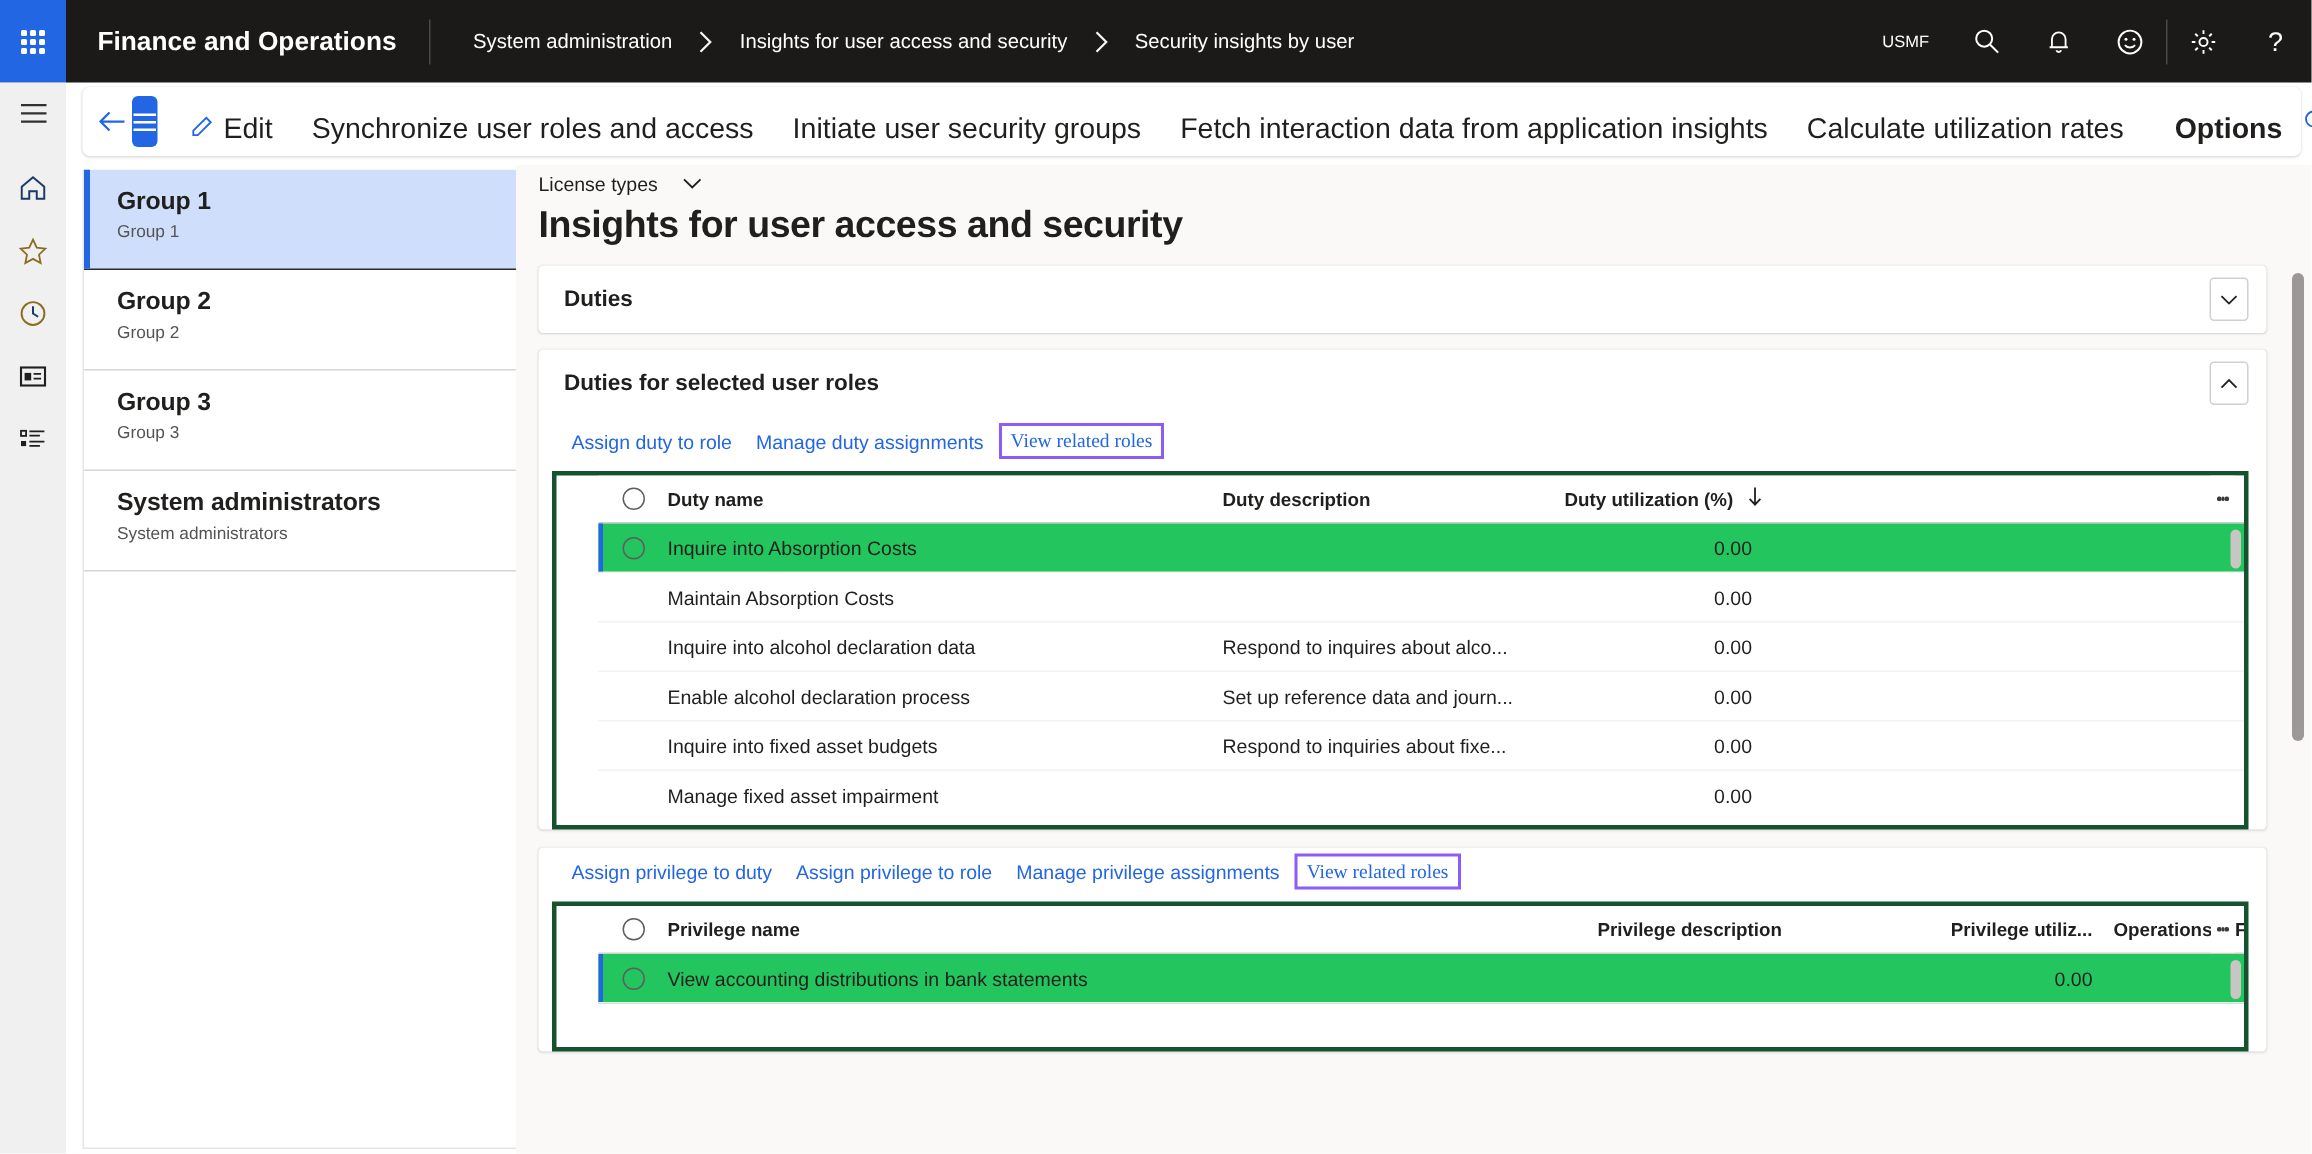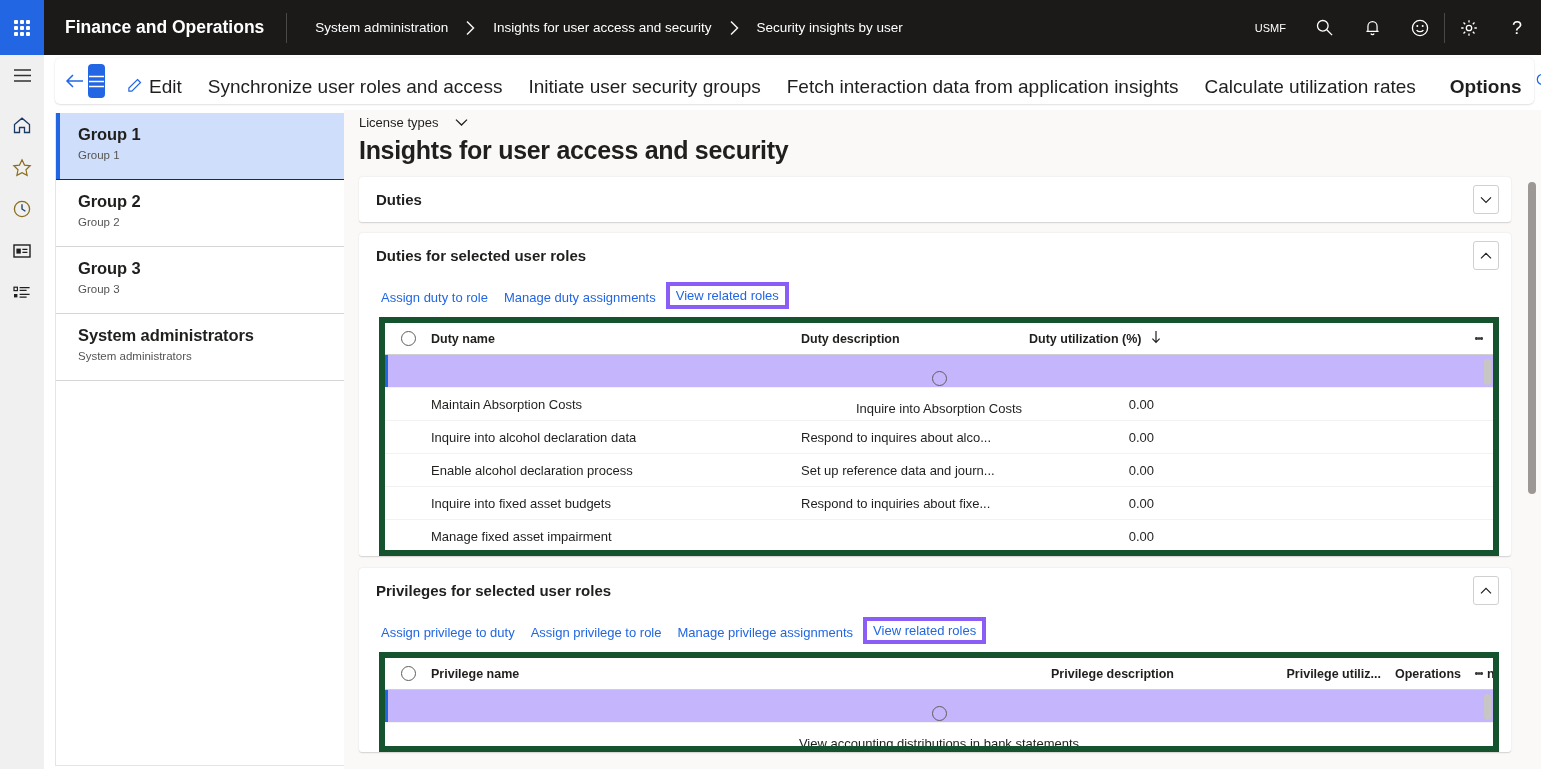--- a/index.html
+++ b/index.html
@@ -152,46 +152,48 @@
   
   .gridtools {
     display:flex; align-items:flex-end; gap:0px;
     padding: 4px 0 8px 14px;
   }
   .glink {
     font-size:13px; color:#2266e3; cursor:pointer;
     padding: 4px 8px; white-space:nowrap;
   }
   .glink.hl {
-    border: 4px solid #8b5cf6;
+    border: 2px solid #8b5cf6;
     padding: 2px 6px;
     margin: 0 2px;
+    font-family: Liberation Serif, serif;
   }
 
   
   .grid {
-    margin: 0 12px 12px 20px;
-    border:6px solid #14532d;
+    margin: 0 12px 12px 9px;
+    border:3px solid #14532d;
     position:relative;
     overflow:hidden;
+    padding-left:28px;
   }
   .grid-head {
     display:flex; align-items:center; height:32px;
     border-bottom:1px solid #d0cece;
     background:#ffffff;
     font-size:12.5px; font-weight:bold; color:#201f1e;
     position:relative;
   }
   .grid-row {
     display:flex; align-items:center; height:33px;
     font-size:13px; color:#201f1e;
     border-bottom:1px solid #f3f2f1;
     position:relative; cursor:pointer;
   }
-  .grid-row.selected { background:#c4b5fd;flex-direction:column; }
+  .grid-row.selected { background:#22c55e; }
   .grid-row.selected::before {
     content:''; position:absolute; left:0; top:0; bottom:0; width:3px; background:#2266e3;
   }
   .cell-radio {
     width: 46px; display:flex; align-items:center; justify-content:center; flex:0 0 46px;
   }
   .radio {
     width:15px; height:15px; border-radius:50%;
     border:1.4px solid #605e5c; background:transparent;
   }
@@ -518,28 +520,20 @@
           <div class="cell-radio"></div>
           <div class="c-name">Manage fixed asset impairment</div>
           <div class="c-desc"></div>
           <div class="c-util">0.00</div>
         </div>
         <div class="grid-vscroll" style="top:36px;height:26px;"></div>
       </div>
     </div>
 
     <div class="section">
-      <div class="sec-head">
-        <div class="sec-title">Privileges for selected user roles</div>
-        <div class="sec-toggle">
-          <svg width="12" height="8" viewBox="0 0 12 8">
-              <path d="M1 6.4L6 1.4 11 6.4" stroke="#201f1e" stroke-width="1.2" fill="none"></path>
-            </svg>
-        </div>
-      </div>
       <div class="gridtools">
         <div class="glink">Assign privilege to duty</div>
         <div class="glink">Assign privilege to role</div>
         <div class="glink">Manage privilege assignments</div>
         <div class="glink hl">View related roles</div>
       </div>
       <div class="grid" style="height:100px;">
         <div class="grid-head">
           <div class="cell-radio">
               <span class="radio"></span>

